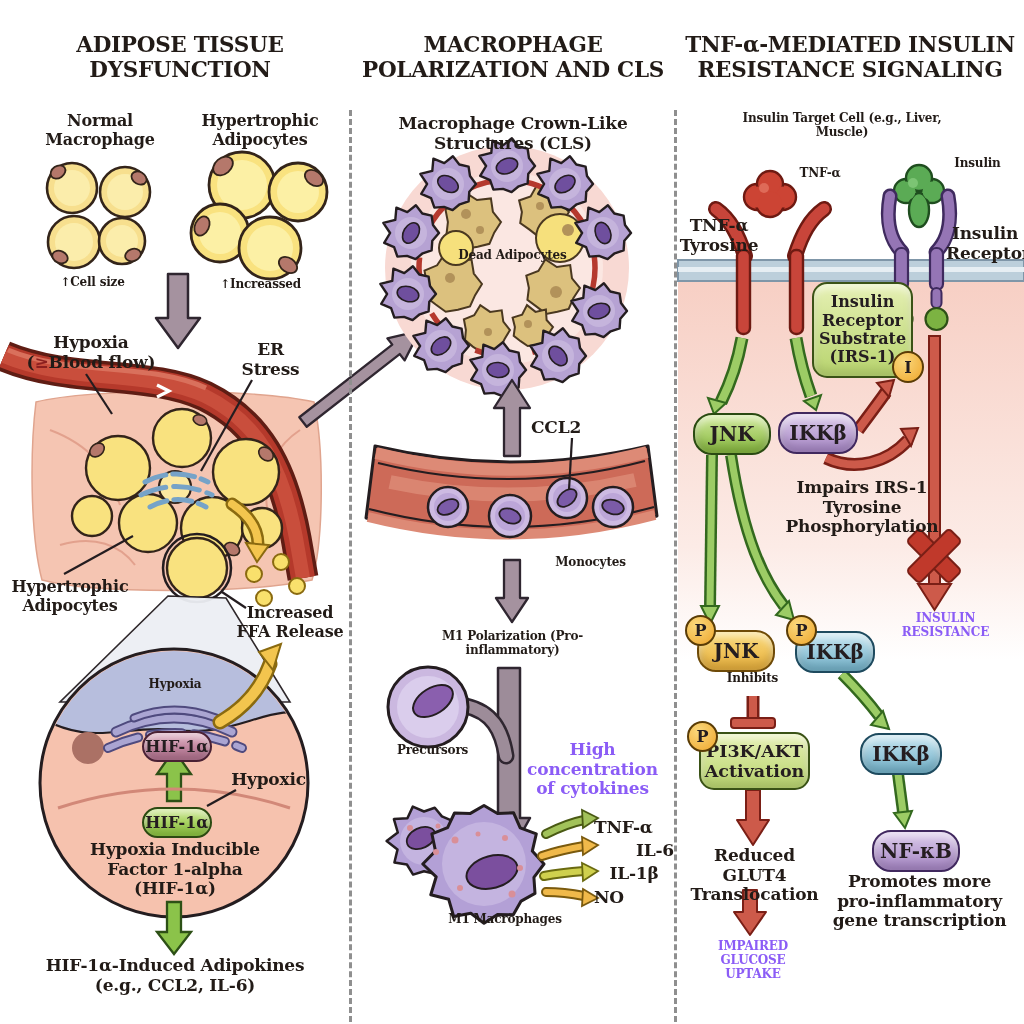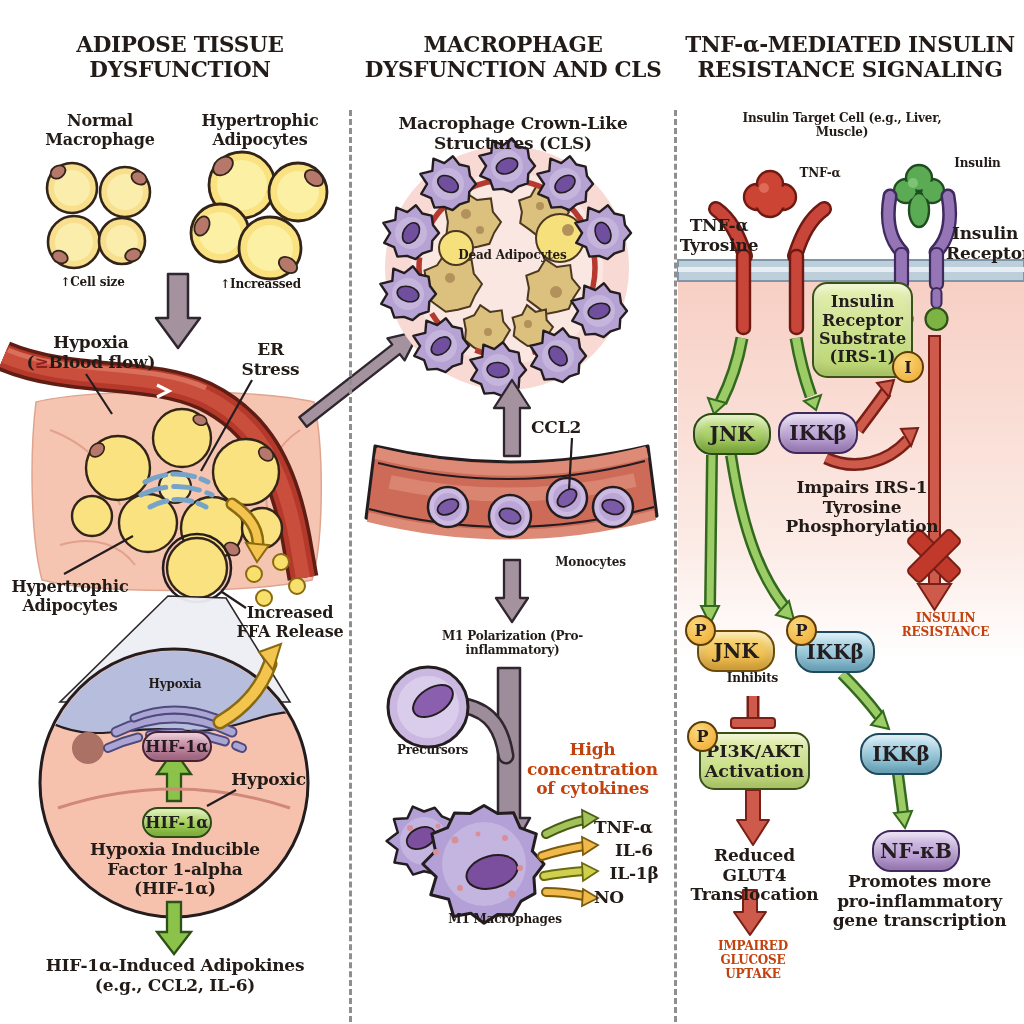--- a/index.html
+++ b/index.html
@@ -2,21 +2,21 @@
 <html><head>
 <meta charset="utf-8">
 <style>
   html,body{margin:0;padding:0;background:#fff;}
   #stage{position:relative;width:1024px;height:1024px;background:#ffffff;overflow:hidden;
          font-family:"DejaVu Serif","Liberation Serif",serif;padding-left:28px;}
   svg{position:absolute;left:0;top:0;}
   .lbl{position:absolute;font-weight:700;color:#221b17;text-align:center;line-height:1.16;letter-spacing:-0.2px;font-size:17px;}
   .t{font-size:21.5px;line-height:1.18;letter-spacing:-0.3px;}
   .s18{font-size:12px}.s17{font-size:17px}.s16{font-size:16px}
-  .red{color:#c2410c}
+  .red{color:#8b5cf6}
   .geq{color:#8c1f1f}
   .divider{position:absolute;top:110px;height:912px;width:0;border-left:3px dashed #8f8f8f;}
   .pill{position:absolute;display:flex;align-items:center;justify-content:center;font-weight:700;color:#241d20;
         border:2.5px solid #333;border-radius:19px;font-size:20px;
         box-shadow:inset 0 -7px 9px rgba(0,0,0,.14), inset 0 5px 7px rgba(255,255,255,.5);}
   .pill-green{background:linear-gradient(#cfe89a,#86b83e);border-color:#2a4a12;}
   .pill-purple{background:linear-gradient(#d9c9e8,#a988c8);border-color:#40285e;}
   .pill-yellow{background:linear-gradient(#f8d97c,#eab13c);border-color:#6e4a08;}
   .pill-blue{background:linear-gradient(#c3e2ee,#74b4cc);border-color:#1e4a5e;}
   .pill-pink{background:linear-gradient(#d9a6ba,#b2718f);border-color:#4a2134;font-size:16px;}
@@ -451,31 +451,31 @@
 <div class="lbl s17" style="left:228px;top:340px;width:85px">ER Stress</div>
 <div class="lbl s16" style="left:6px;top:578px;width:128px">Hypertrophic Adipocytes</div>
 <div class="lbl s16" style="left:235px;top:604px;width:110px">Increased FFA Release</div>
 <div class="lbl s18" style="left:130px;top:678px;width:90px">Hypoxia</div>
 <div class="pill pill-pink" style="left:142px;top:731px;width:66px;height:27px">HIF-1α</div>
 <div class="lbl s17" style="left:226px;top:770px;width:85px">Hypoxic</div>
 <div class="pill pill-hifgreen" style="left:142px;top:807px;width:66px;height:27px">HIF-1α</div>
 <div class="lbl s17" style="left:80px;top:840px;width:190px">Hypoxia Inducible Factor 1-alpha (HIF-1α)</div>
 <div class="lbl s17" style="left:40px;top:956px;width:270px">HIF-1α-Induced Adipokines (e.g., CCL2, IL-6)</div>
 
-<div class="lbl t" style="left:357px;top:32px;width:312px">MACROPHAGE DYSFUNCTION AND CLS</div>
+<div class="lbl t" style="left:357px;top:32px;width:312px">MACROPHAGE POLARIZATION AND CLS</div>
 <div class="lbl s17" style="left:398px;top:114px;width:230px">Macrophage Crown-Like Structures (CLS)</div>
 <div class="lbl s18" style="left:450px;top:249px;width:125px">Dead Adipocytes</div>
 <div class="lbl s17" style="left:521px;top:418px;width:70px">CCL2</div>
 <div class="lbl s18" style="left:533px;top:556px;width:115px">Monocytes</div>
 <div class="lbl s18" style="left:420px;top:630px;width:185px">M1 Polarization (Pro-inflammatory)</div>
 <div class="lbl s18" style="left:380px;top:744px;width:105px">Precursors</div>
 <div class="lbl s17 red" style="left:525px;top:740px;width:135px">High concentration of cytokines</div>
 <div class="lbl s18" style="left:420px;top:913px;width:170px">M1 Macrophages</div>
 <div class="lbl s17" style="left:594px;top:818px;width:80px;text-align:left">TNF-α</div>
-<div class="lbl s17" style="left:594px;top:841px;width:80px;text-align:center">IL-6</div>
+<div class="lbl s17" style="left:594px;top:841px;width:80px;text-align:right">IL-6</div>
 <div class="lbl s17" style="left:594px;top:864px;width:80px;text-align:center">IL-1β</div>
 <div class="lbl s17" style="left:594px;top:888px;width:80px;text-align:left">NO</div>
 
 <div class="lbl t" style="left:680px;top:32px;width:340px">TNF-α-MEDIATED INSULIN RESISTANCE SIGNALING</div>
 <div class="lbl s18" style="left:732px;top:112px;width:220px">Insulin Target Cell (e.g., Liver, Muscle)</div>
 <div class="lbl s18" style="left:780px;top:167px;width:80px">TNF-α</div>
 <div class="lbl s17" style="left:674px;top:216px;width:90px">TNF-α Tyrosine</div>
 <div class="lbl s18" style="left:935px;top:157px;width:85px">Insulin</div>
 <div class="lbl s17" style="left:946px;top:224px;width:78px">Insulin Receptor</div>
 <div class="gbox" style="left:812px;top:282px;width:97px;height:92px;font-size:16px;z-index:3">Insulin Receptor Substrate (IRS-1)</div>

